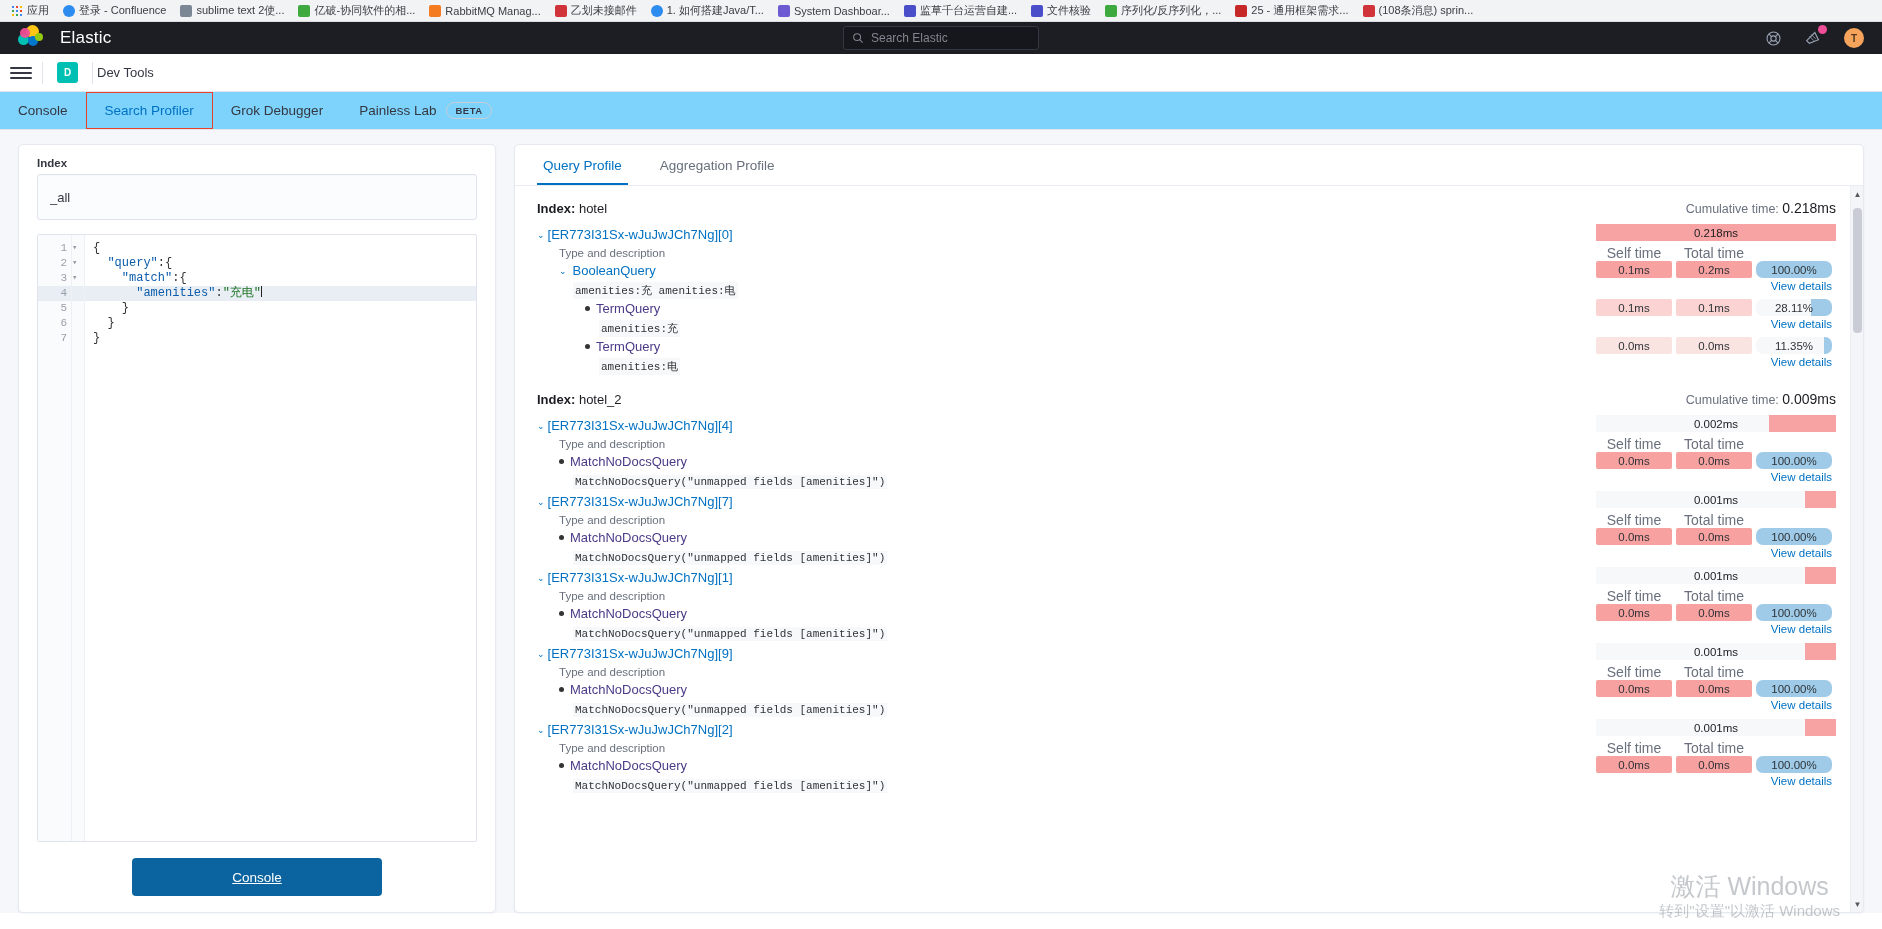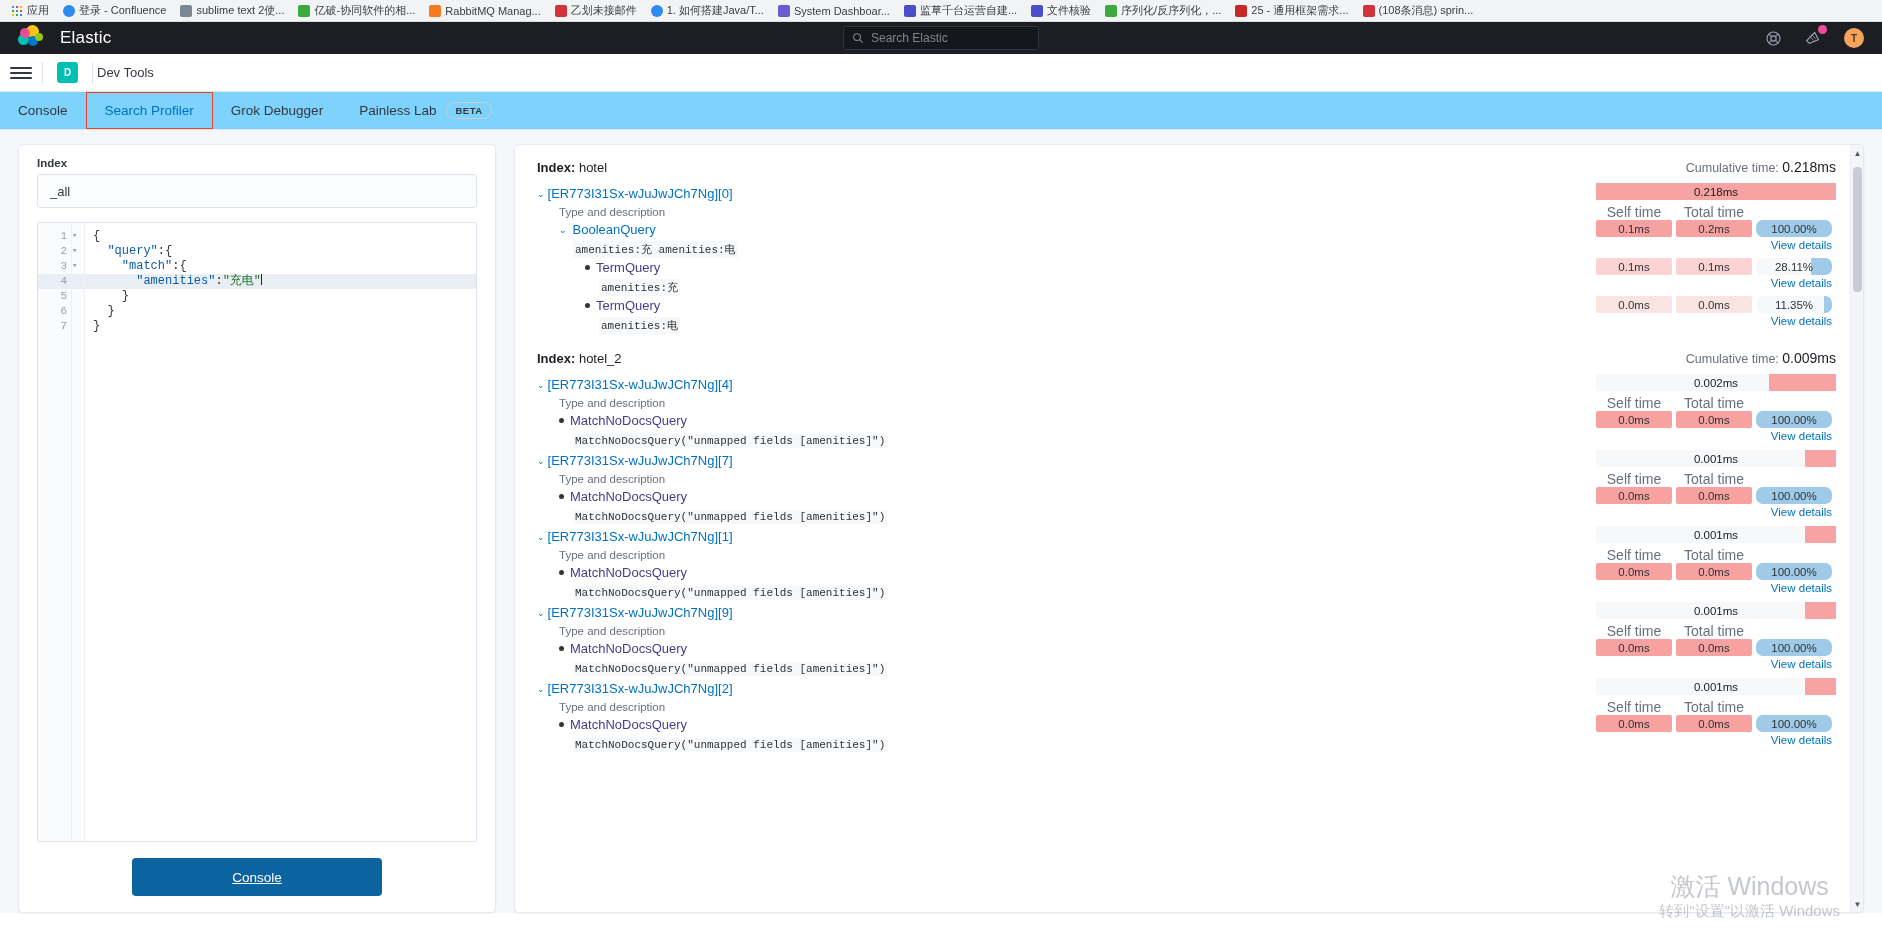--- a/index.html
+++ b/index.html
@@ -182,21 +182,21 @@
     width: 478px;
     background: #fff;
     border: 1px solid #e6e9f0;
     border-radius: 5px;
     padding: 12px 18px 16px 18px;
     display: flex; flex-direction: column;
     box-shadow: 0 1px 2px rgba(25,40,80,.05);
   }
   .field-label { font-size: 11.5px; font-weight: bold; color: #343741; margin-bottom: 5px;}
   .index-input {
-    height: 34px;
+    height: 46px;
     border: 1px solid #e0e3ed;
     background: #fbfcfe;
     border-radius: 3px;
     padding: 0 12px;
     font-size: 13px;
     color: #343741;
     width: 100%;
     font-family: "Liberation Sans", sans-serif;
     box-shadow: 0 1px 1px rgba(0,0,0,.02) inset;
   }
@@ -564,20 +564,24 @@
           <div class="code-line hl">      <span class="tok-key">"amenities"</span><span class="tok-punc">:</span><span class="tok-str">"充电"</span><span class="caret"></span></div>
           <div class="code-line">    <span class="tok-punc">}</span></div>
           <div class="code-line">  <span class="tok-punc">}</span></div>
           <div class="code-line"><span class="tok-punc">}</span></div>
         </div>
     </div>
     <button class="profile-btn">Console</button>
   </div>
 
   <div class="right-card">
+    <div class="rtabs" id="rtabs">
+        <div class="rtab active">Query Profile</div>
+        <div class="rtab">Aggregation Profile</div>
+      </div>
     <div class="scroll-wrap">
       <div class="profile-body" id="profile-body">
           <div class="idx-head">
             <div class="idx-name"><b>Index:</b> hotel</div>
             <div class="cum-time">Cumulative time: <b>0.218ms</b></div>
           </div>
           <div class="shard-block">
             <div class="shard-row">
               <div class="shard-left">
                 <div class="shard-id">

